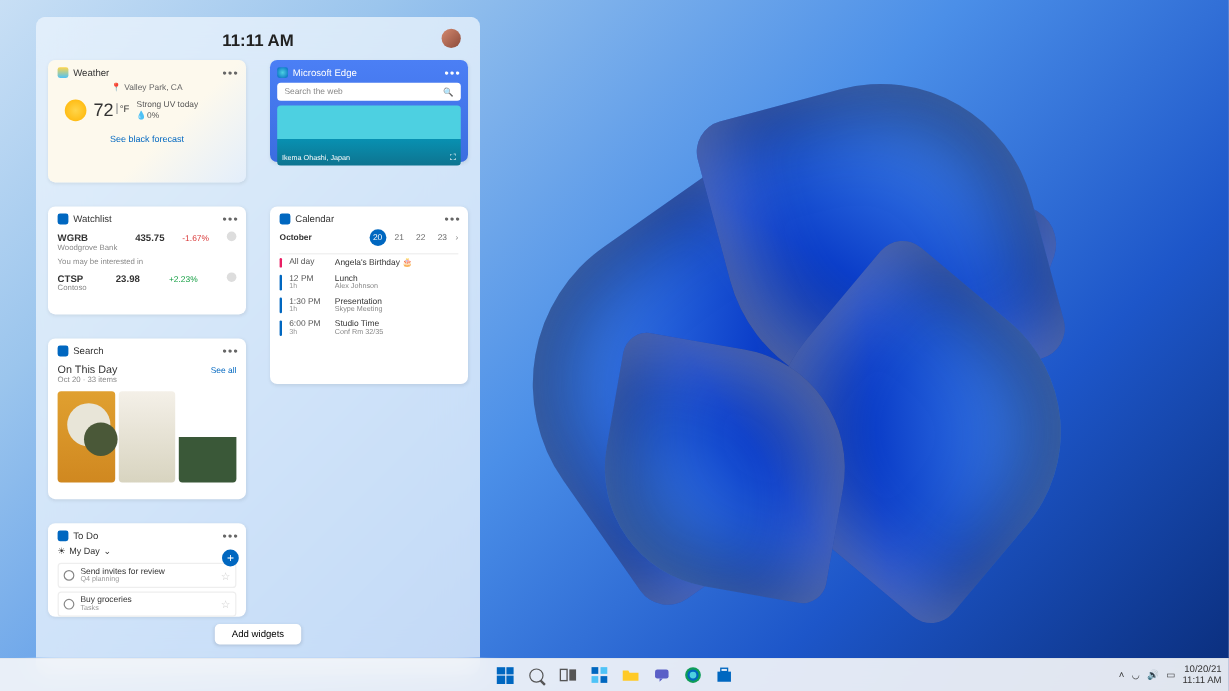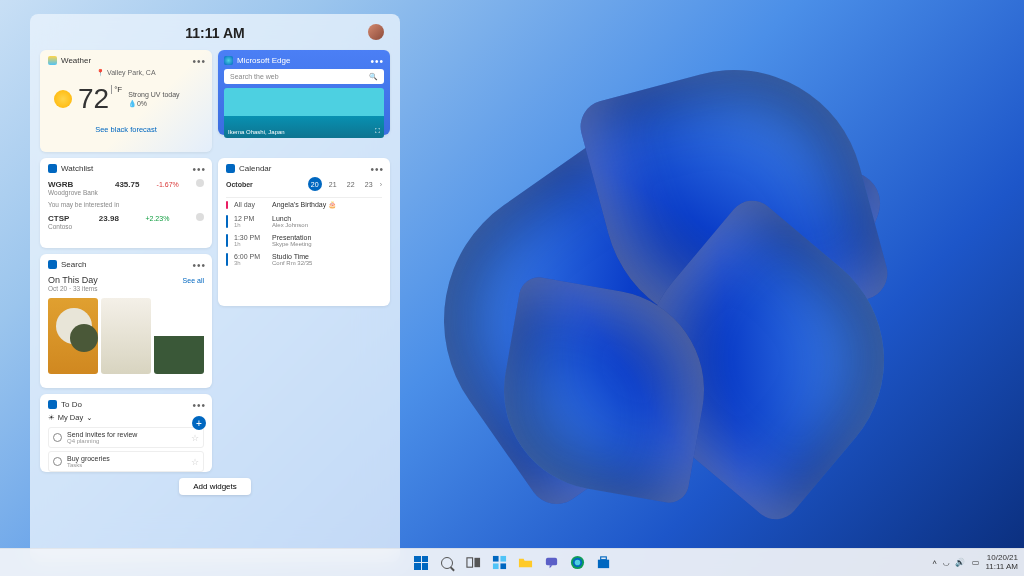--- a/index.html
+++ b/index.html
@@ -50,21 +50,21 @@
 .clock { font-size: 14px; font-weight: 600; color: #222; }
 .avatar {
   position: absolute; right: 6px; top: 2px;
   width: 16px; height: 16px; border-radius: 50%;
   background: linear-gradient(135deg,#d4896f,#8b4a3a);
 }
 
 .widgets-grid {
   display: grid;
   grid-template-columns: 1fr 1fr;
-  gap: 6px;
+  gap: 20px;
 }
 
 .card {
   background: #fff;
   border-radius: 6px;
   padding: 6px 8px;
   font-size: 8px;
   color: #333;
   position: relative;
   box-shadow: 0 1px 3px rgba(0,0,0,.08);
@@ -73,21 +73,21 @@
 .card-icon { width: 9px; height: 9px; border-radius: 2px; }
 .card-title { font-size: 8px; font-weight: 500; }
 .card-menu { position: absolute; right: 6px; top: 6px; font-size: 10px; color: #666; letter-spacing: 1px; cursor: pointer; }
 
 .weather-card {
   background: linear-gradient(135deg, #fdf9ed 60%, #e3eefb);
   height: 102px;
 }
 .weather-body { display: flex; align-items: center; gap: 6px; padding: 4px 0; }
 .sun { width: 18px; height: 18px; border-radius: 50%; background: radial-gradient(circle,#ffd54a,#ffb300); margin-left: 6px; }
-.temp { font-size: 28px; font-weight: 300; }
+.temp { font-size: 15px; font-weight: 300; }
 .temp-unit { font-size: 8px; display: inline-block; vertical-align: top; margin-top: 2px; border-left: 1px solid #999; padding-left: 2px; margin-left: 2px; }
 .weather-sub { font-size: 7px; color: #555; line-height: 1.3; }
 .weather-loc { font-size: 7px; text-align: center; color: #666; margin-bottom: 2px; }
 .weather-link { font-size: 7.5px; color: #0067c0; text-align: center; margin-top: 6px; }
 
 .edge-card {
   background: linear-gradient(#4b7ff5, #3b6de0);
   color: #fff; height: 85px; padding: 6px;
 }
 .edge-search {

